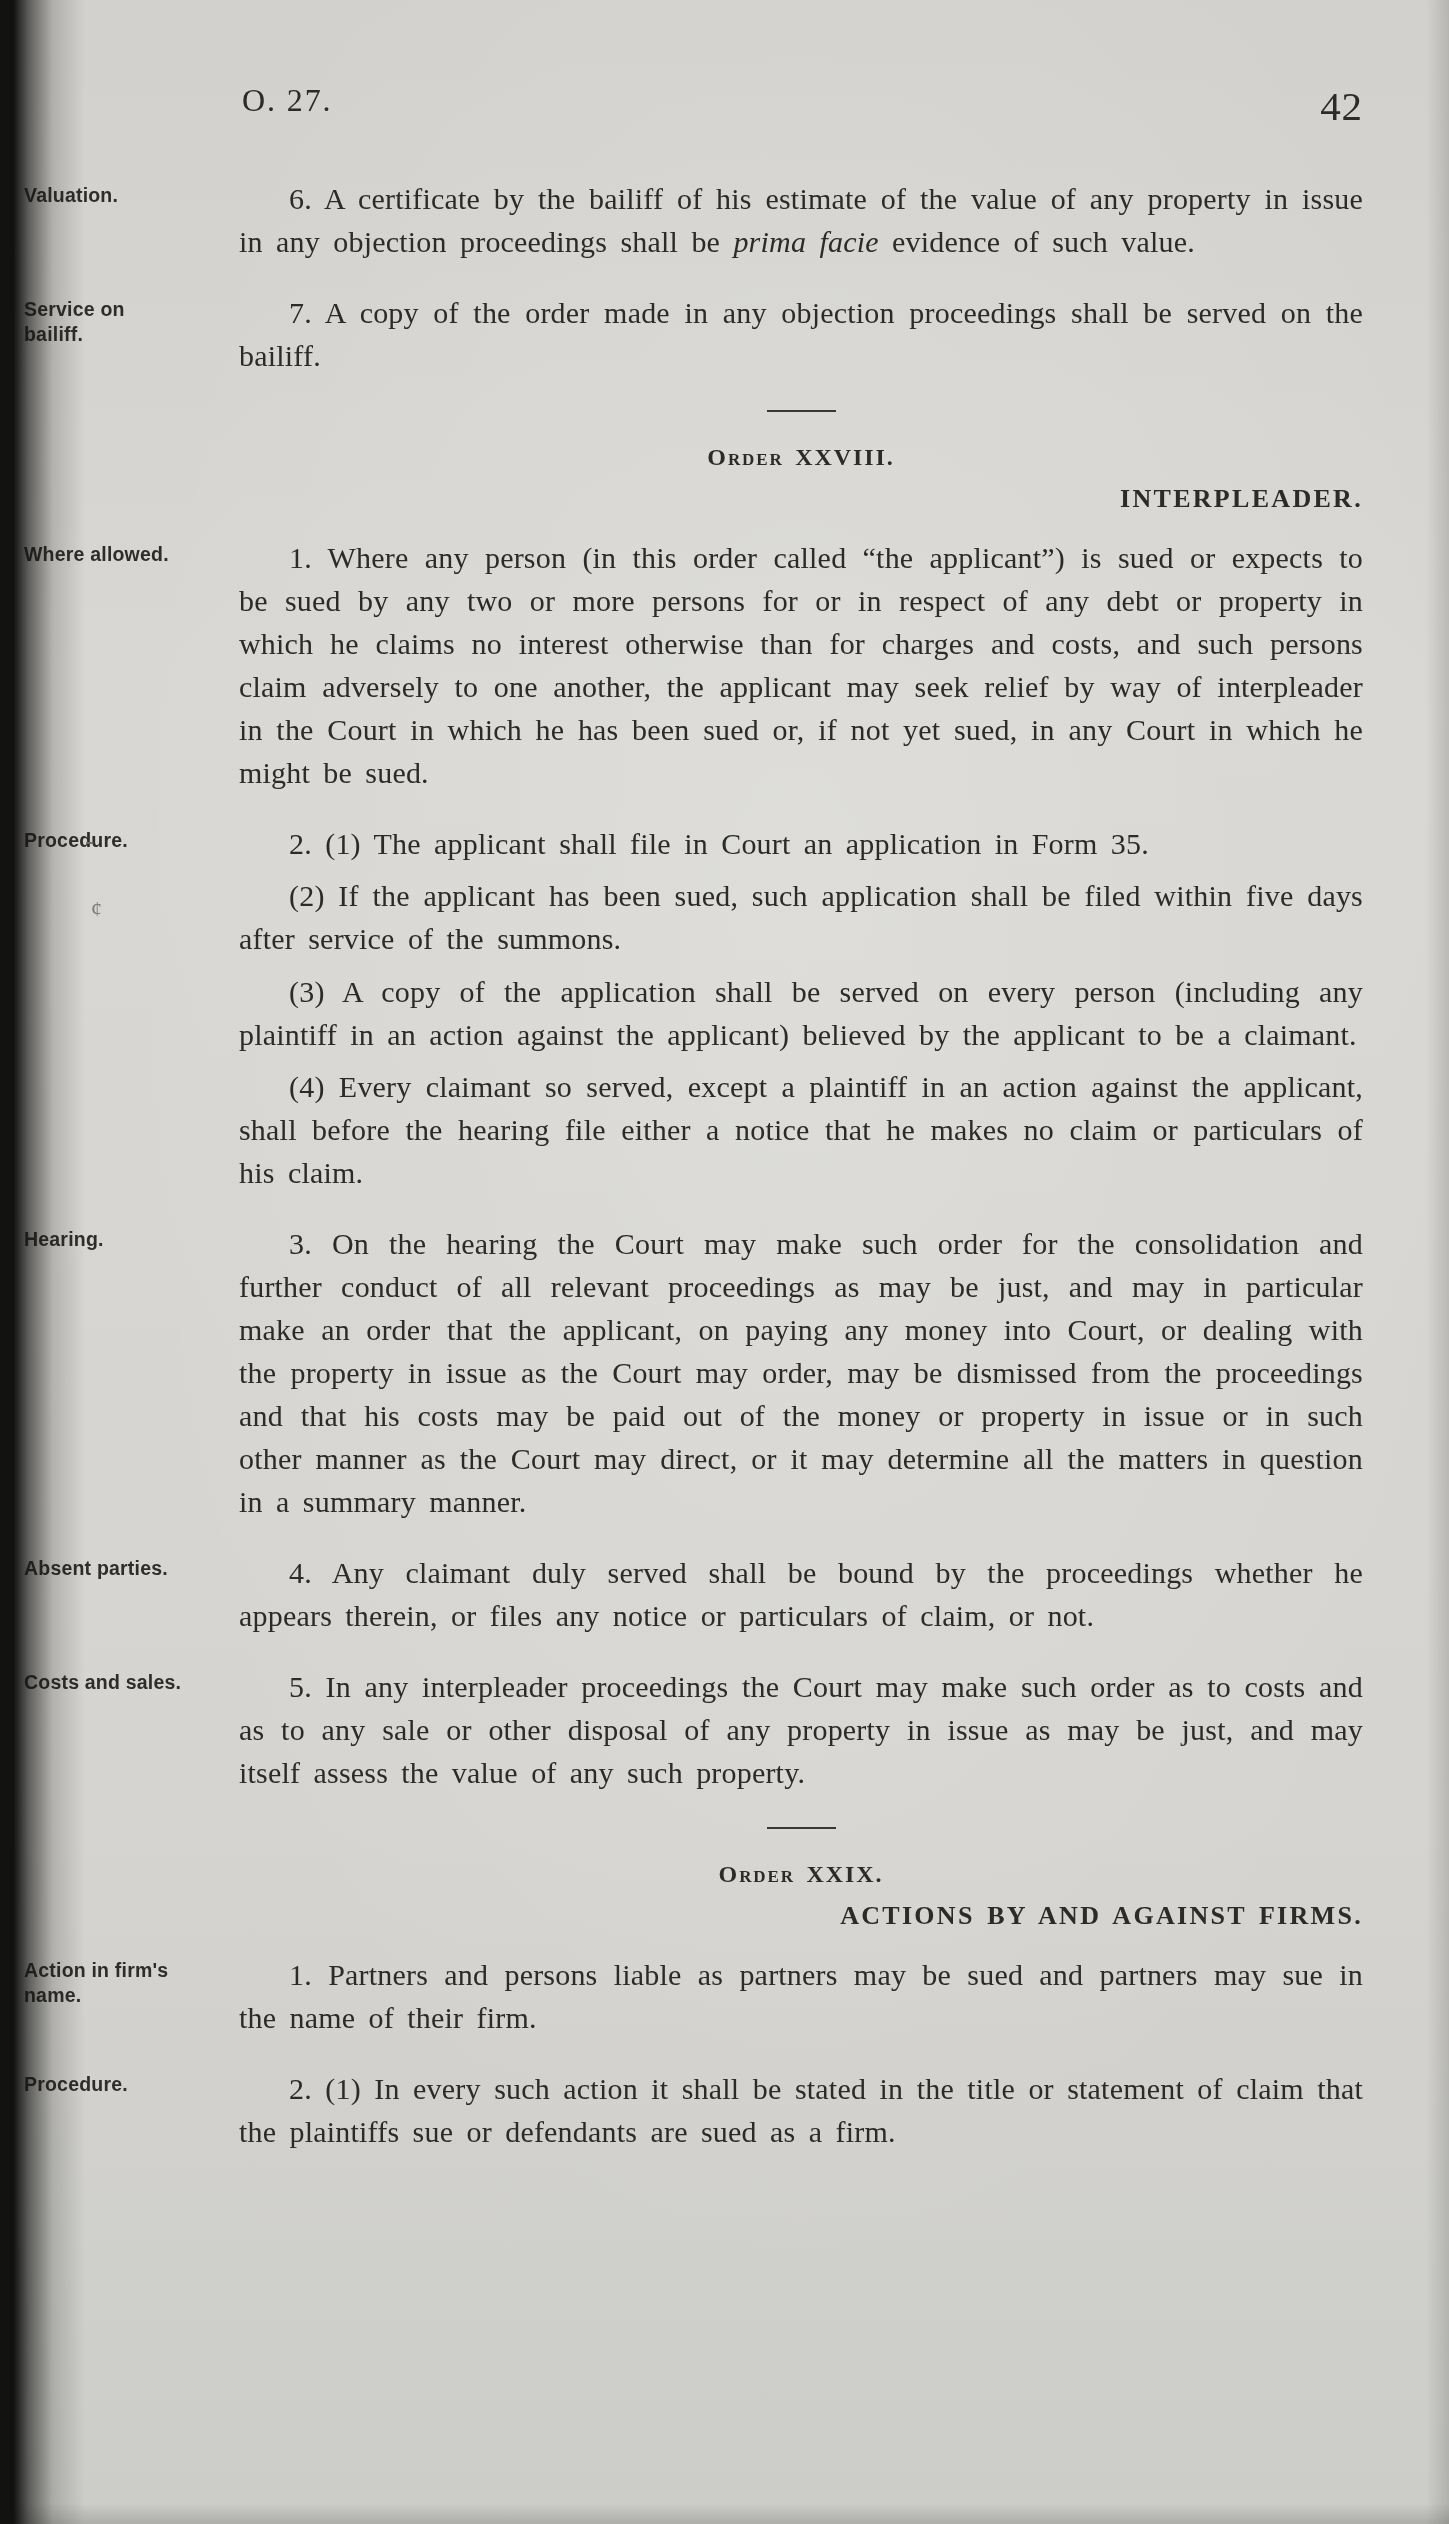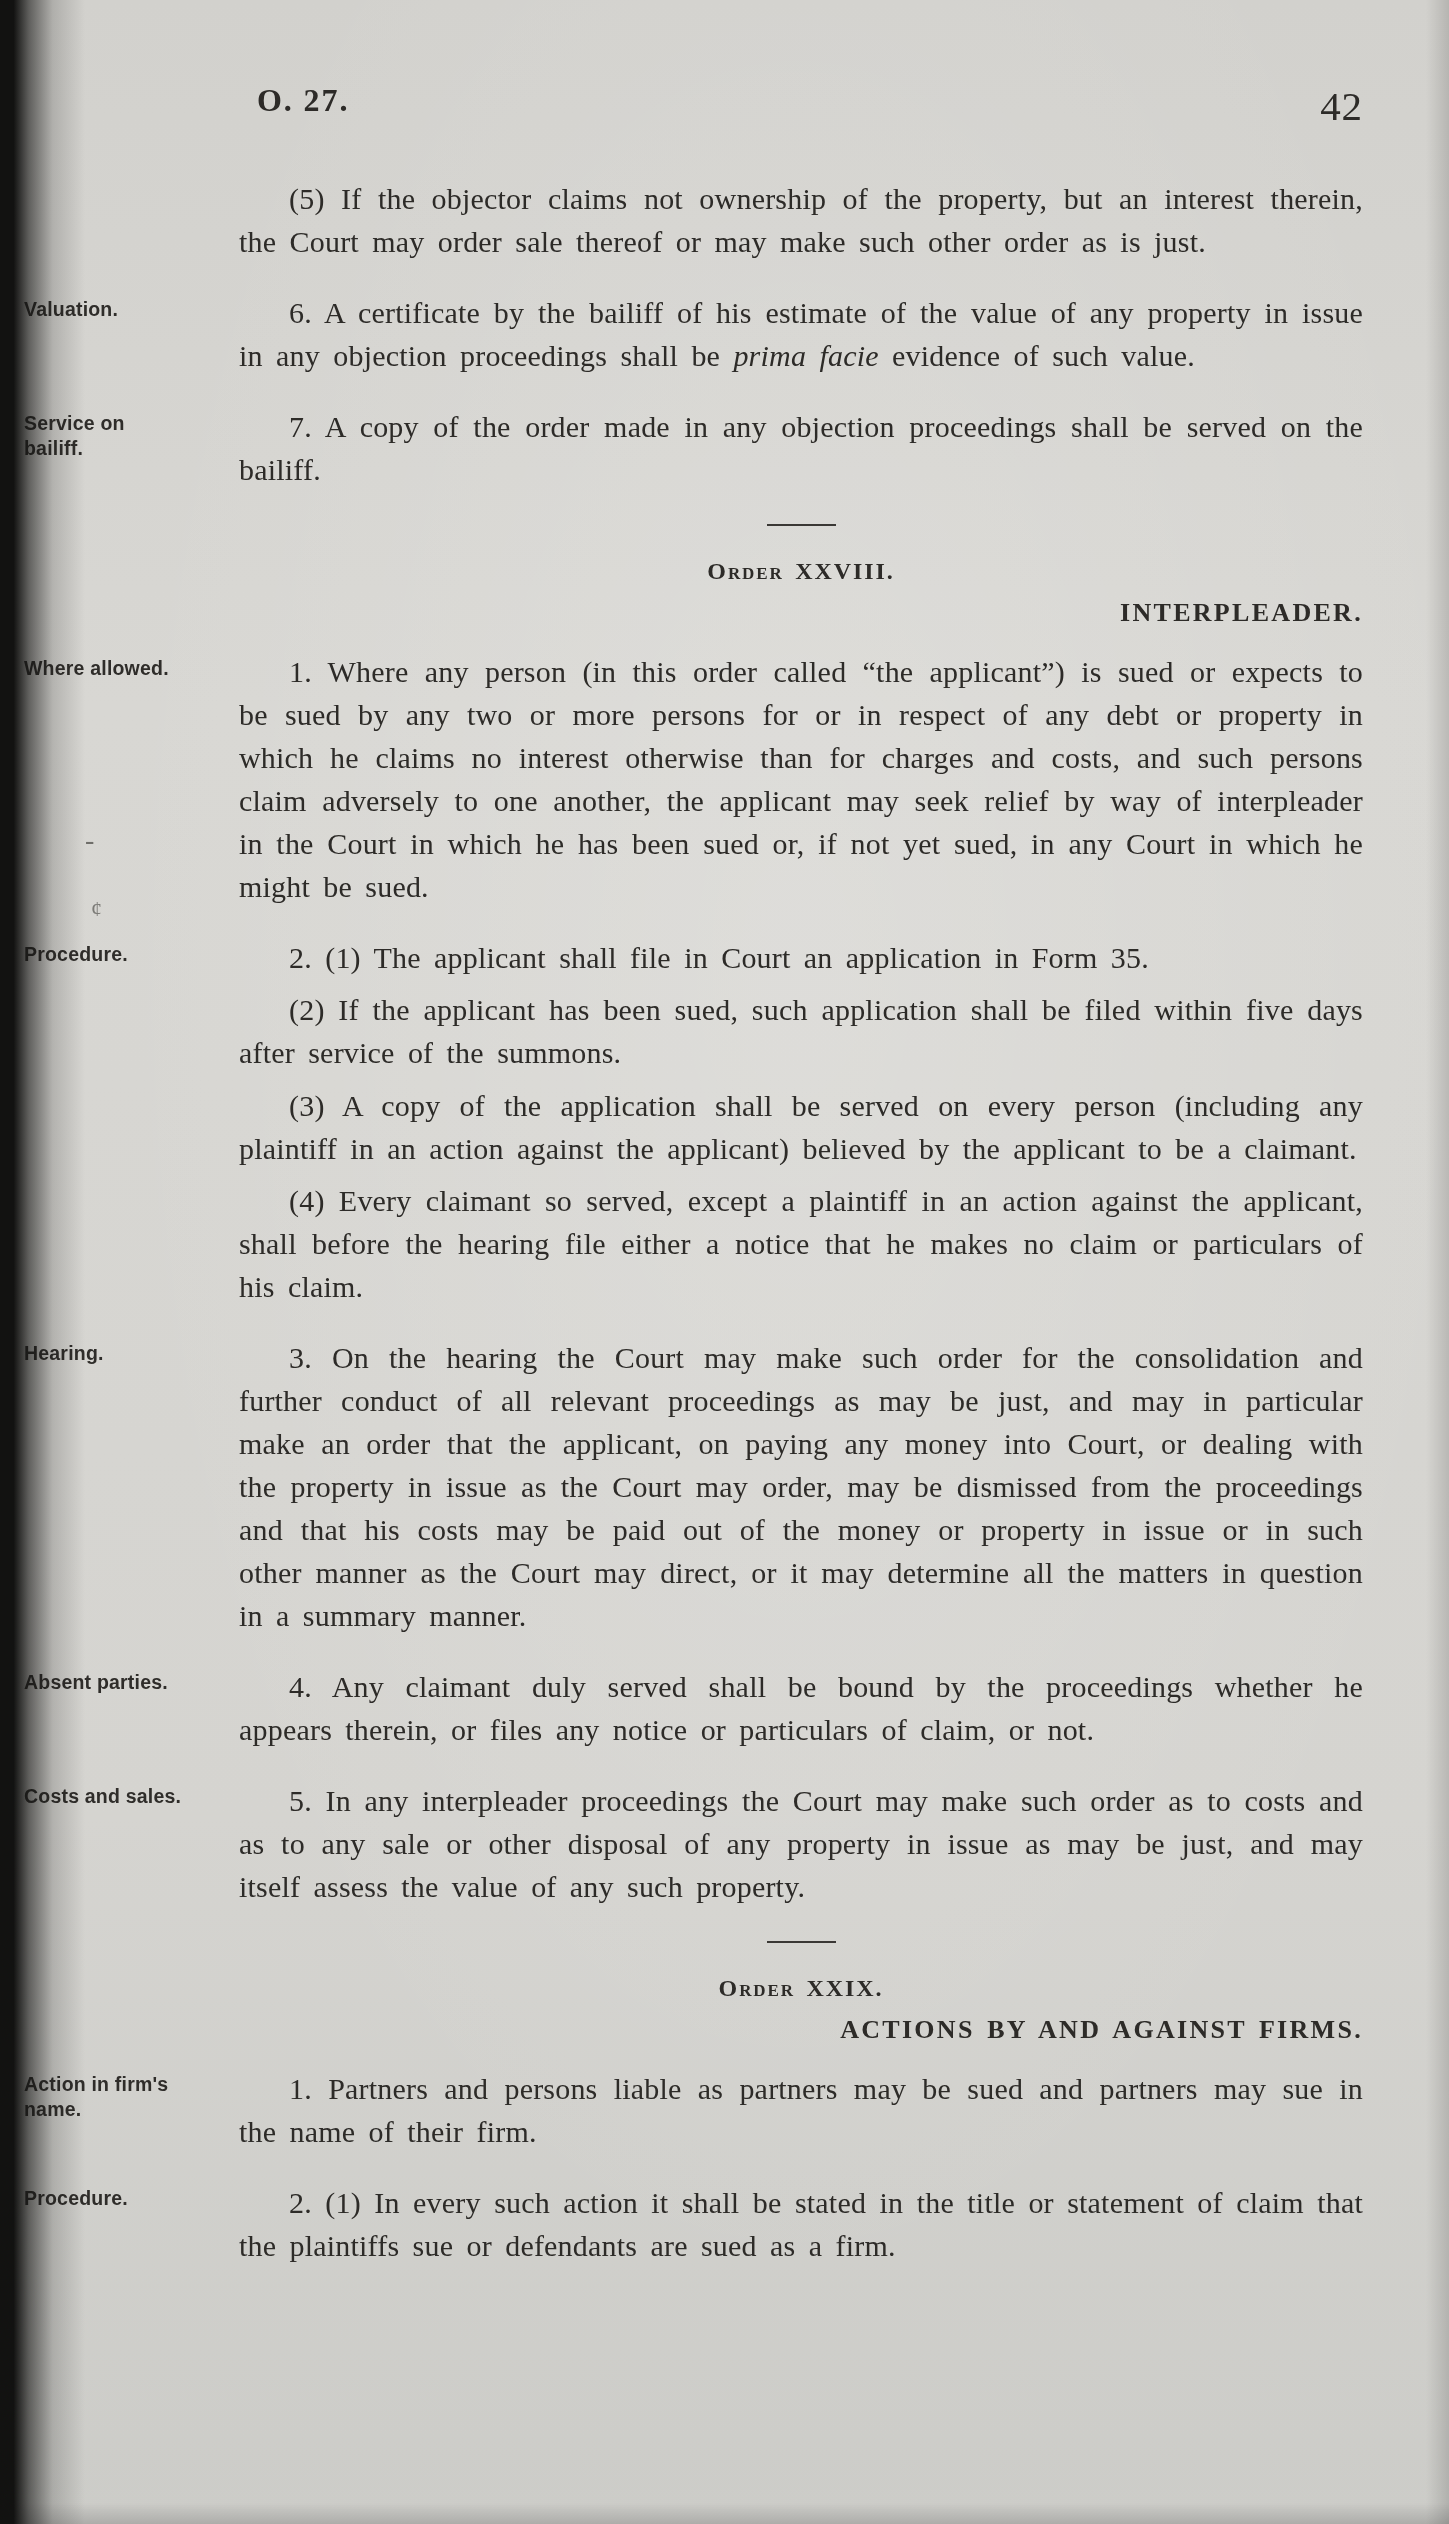--- a/index.html
+++ b/index.html
@@ -29,22 +29,22 @@
   }
   .edge-bottom {
     position:absolute; left:0; right:0; bottom:0; height:22px; z-index:4;
     background:linear-gradient(to top, rgba(0,0,0,0.16), rgba(0,0,0,0));
   }
   .content {
     position:absolute; left:239px; top:80px; width:1124px; z-index:2;
   }
   .page-header { position:relative; margin-bottom:52px; height:45px; }
   .order-ref {
-    position:absolute; left:18px; top:1.9px;
-    font-weight:bold; font-size:32px; letter-spacing:1.9px;
+    position:absolute; left:3px; top:1.9px;
+    font-weight:normal; font-size:32px; letter-spacing:1.9px;
   }
   .page-num { display:block; text-align:right; font-size:41px; letter-spacing:0.9px; padding-top:1.9px; }
 
   .para {
     position:relative;
     font-size:30px; line-height:43px;
     text-align:justify;
     word-spacing:5.6px; letter-spacing:0.2px;
   }
   .para .text { text-indent:50px; }
@@ -98,23 +98,20 @@
   <span class="artifact a1">-</span>
   <span class="artifact a2">¢</span>
 
   <div class="content">
 
     <header class="page-header">
       <span class="order-ref">O. 27.</span>
       <span class="page-num">42</span>
     </header>
 
-    <div class="para">
-      <p class="text">(5) If the objector claims not ownership of the property, but an interest therein, the Court may order sale thereof or may make such other order as is just.</p>
-    </div>
 
     <div class="para mt-section">
       <span class="note">Valuation.</span>
       <p class="text"><span>6. A certificate by the bailiff of his estimate of the value of any property in issue in any objection proceedings shall be </span><span class="italic">prima facie</span><span> evidence of such value.</span></p>
     </div>
 
     <div class="para mt-section">
       <span class="note">Service on bailiff.</span>
       <p class="text">7. A copy of the order made in any objection proceedings shall be served on the bailiff.</p>
     </div>

